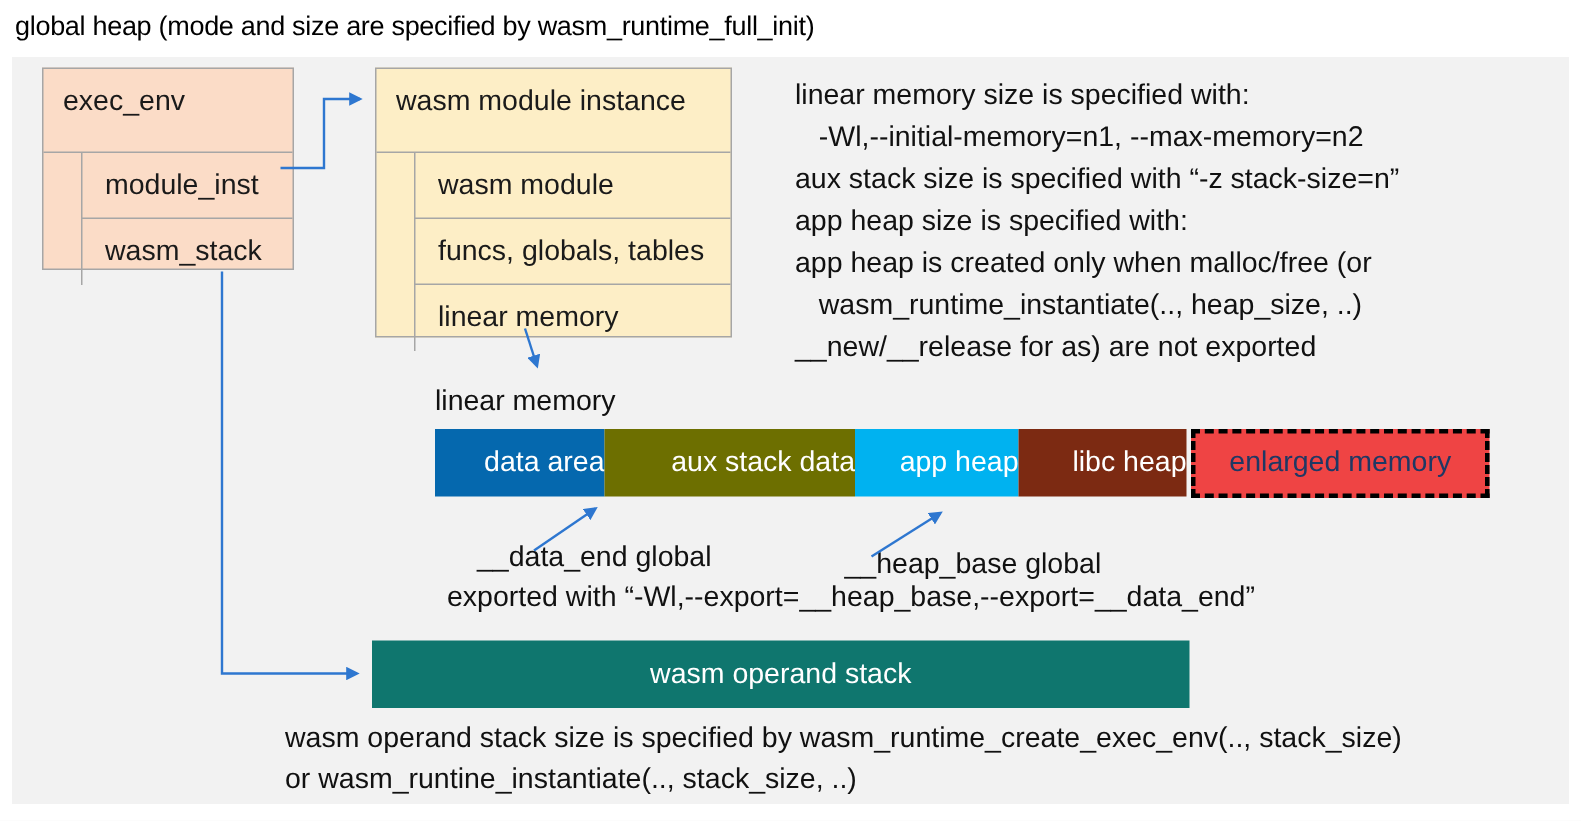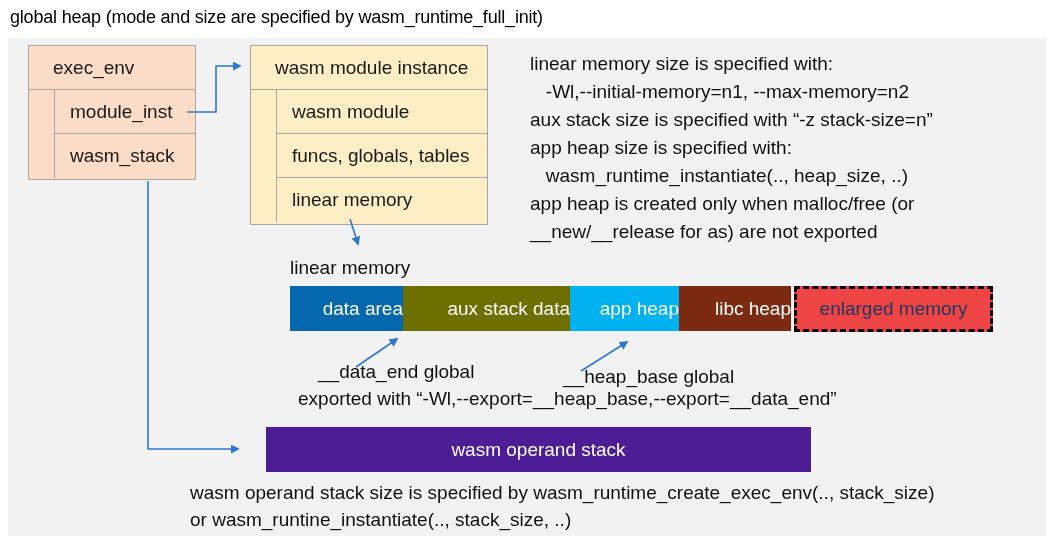--- a/index.html
+++ b/index.html
@@ -24,23 +24,23 @@
     width: 1038px; height: 498px;
   }
   
   .struct-box {
     position: absolute;
     border: 1px solid #a6a6a6;
     font-size: 19px;
     color: #1a1a1a;
   }
   .struct-header {
-    height: 44px;
+    height: 56px;
     line-height: 44px;
-    padding-left: 24px;
+    padding-left: 13px;
     border-bottom: 1px solid #a6a6a6;
   }
   .struct-row {
     margin-left: 25px;
     height: 44px;
     line-height: 44px;
     padding-left: 15px;
     border-left: 1px solid #a6a6a6;
     border-bottom: 1px solid #a6a6a6;
   }
@@ -147,38 +147,38 @@
     <div class="struct-row" style="border-color: rgb(166, 166, 166);">wasm module</div>
     <div class="struct-row" style="border-color: rgb(166, 166, 166);">funcs, globals, tables</div>
     <div class="struct-row" style="border-color: rgb(166, 166, 166);">linear memory</div>
   </div>
 
   <div class="right-notes">
     <div class="note-line">linear memory size is specified with:</div>
     <div class="note-line">   -Wl,--initial-memory=n1, --max-memory=n2</div>
     <div class="note-line">aux stack size is specified with “-z stack-size=n”</div>
     <div class="note-line">app heap size is specified with:</div>
+    <div class="note-line">app heap is created only when malloc/free (or</div>
     <div class="note-line">   wasm_runtime_instantiate(.., heap_size, ..)</div>
-    <div class="note-line">app heap is created only when malloc/free (or</div>
     <div class="note-line">__new/__release for as) are not exported</div>
   </div>
 
   <div class="linear-memory-label">linear memory</div>
 
   <div class="mem-seg" style="left: 290px; width: 113px; background-color: rgb(5, 104, 174); color: rgb(255, 255, 255);">data area</div>
   <div class="mem-seg" style="left: 403px; width: 167px; background-color: rgb(109, 111, 0); color: rgb(255, 255, 255);">aux stack data</div>
   <div class="mem-seg" style="left: 570px; width: 109px; background-color: rgb(0, 178, 240); color: rgb(255, 255, 255);">app heap</div>
   <div class="mem-seg" style="left: 679px; width: 112px; background-color: rgb(124, 42, 18); color: rgb(255, 255, 255);">libc heap</div>
   <div class="mem-enlarged" style="color: rgb(31, 56, 100);">enlarged memory</div>
 
   <div class="anno anno-data-end">__data_end global</div>
   <div class="anno anno-heap-base">__heap_base global</div>
   <div class="anno anno-exported">exported with “-Wl,--export=__heap_base,--export=__data_end”</div>
 
-  <div class="operand-stack-bar" style="background-color: #4c1d95; color: rgb(255, 255, 255); margin-left: 18px;">wasm operand stack</div>
+  <div class="operand-stack-bar" style="background-color: #0f766e; color: rgb(255, 255, 255);">wasm operand stack</div>
 
   <div class="bottom-notes">
     <div class="note-line">wasm operand stack size is specified by wasm_runtime_create_exec_env(.., stack_size)</div>
     <div class="note-line">or wasm_runtine_instantiate(.., stack_size, ..)</div>
   </div>
 
   <svg class="overlay" viewBox="0 0 1054 547">
     <defs>
       <marker id="arrowhead" viewBox="0 0 10 10" refX="8" refY="5" markerWidth="9" markerHeight="9" orient="auto-start-reverse" markerUnits="userSpaceOnUse">
         <path d="M0,0 L10,5 L0,10 z" style="fill: rgb(46, 119, 208);"></path>

